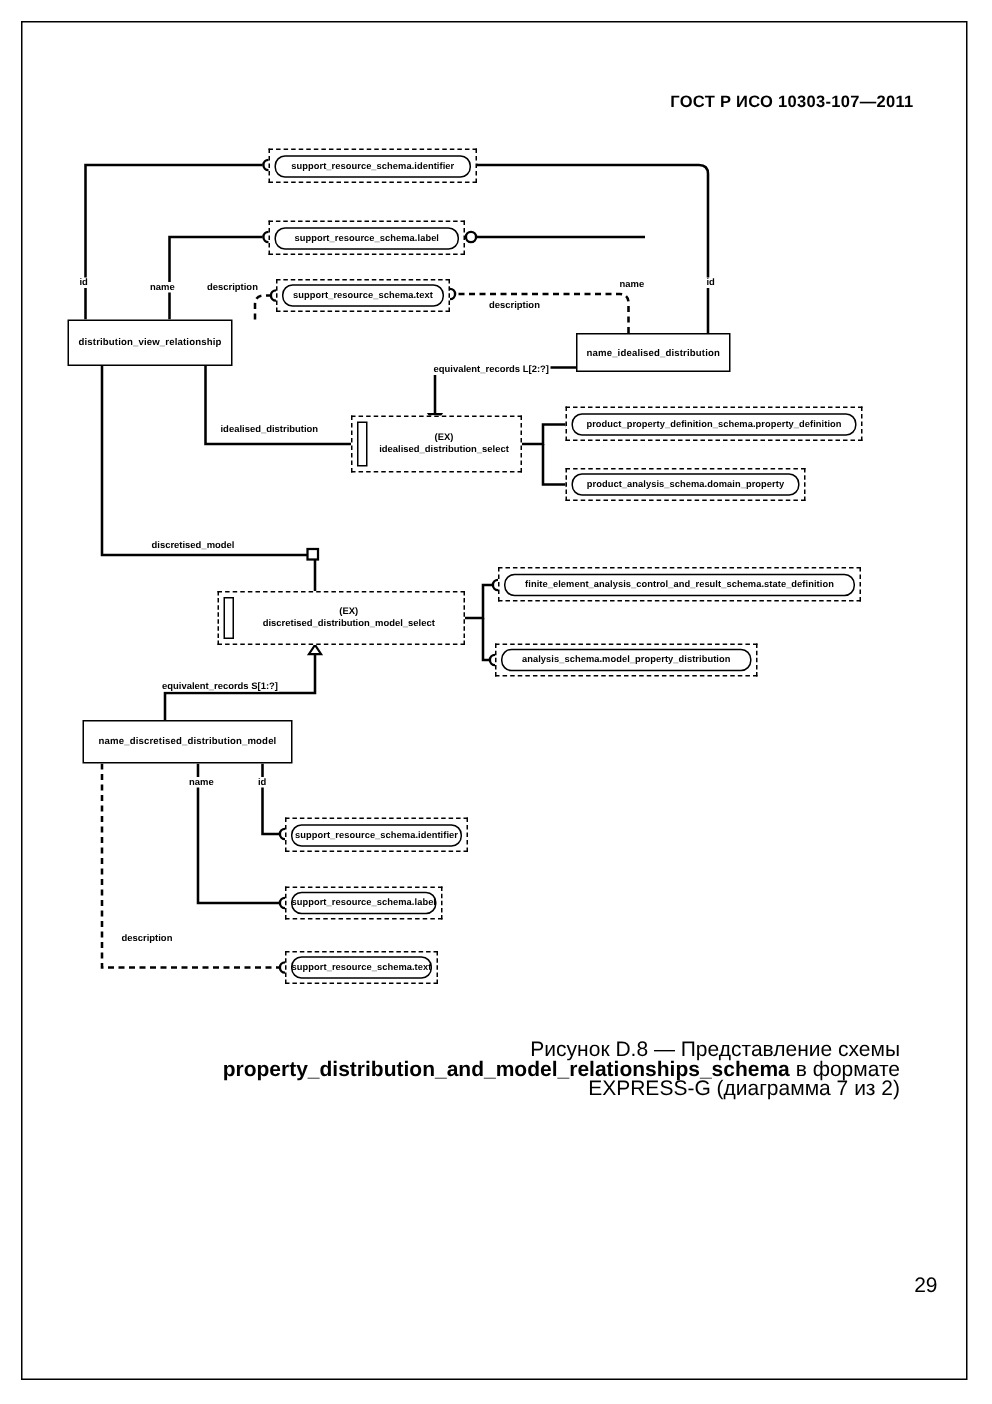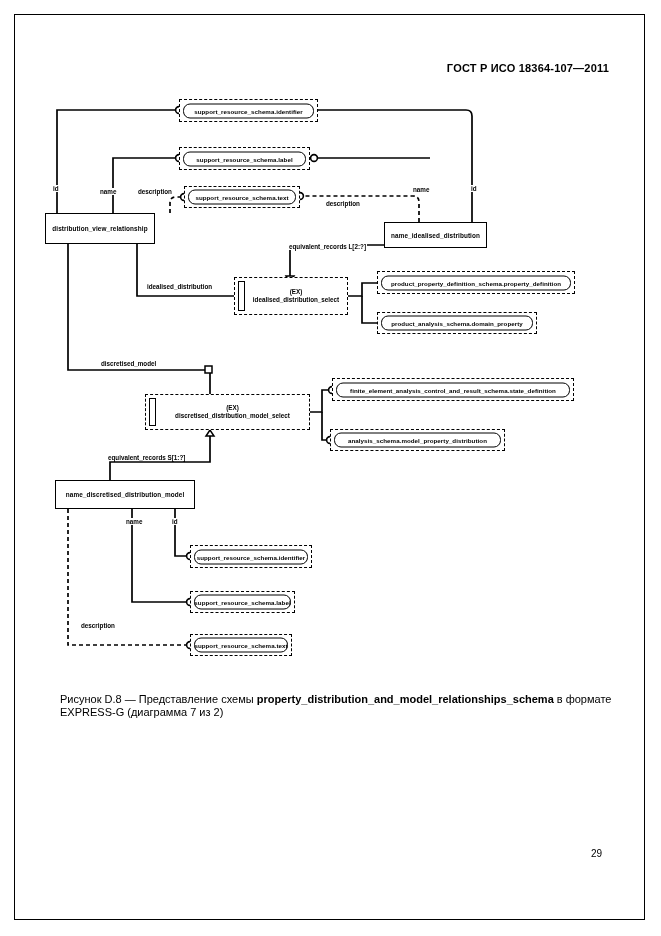--- a/index.html
+++ b/index.html
@@ -2,23 +2,23 @@
 <html><head>
 <meta charset="utf-8">
 <style>
   html,body{margin:0;padding:0;background:#ffffff;}
   body{width:661px;height:936px;position:relative;font-family:"Liberation Sans",sans-serif;color:#000;}
 
   .page-border{position:absolute;left:14px;top:14px;width:631px;height:906px;border:1px solid #000;box-sizing:border-box;}
 
   .doc-header{position:absolute;right:52px;top:62px;font-size:11px;font-weight:bold;letter-spacing:.2px;white-space:nowrap;}
 
-  .page-number{position:absolute;right:59px;top:848px;font-size:10px;}
-
-  .caption{position:absolute;left:60px;top:693px;width:560px;text-align:left;font-size:11px;line-height:13px;}
+  .page-number{position:absolute;right:36px;top:848px;font-size:14px;}
+
+  .caption{position:absolute;left:40px;top:693px;width:560px;text-align:right;font-size:14px;line-height:13px;}
   .caption b{font-weight:bold;}
 
   .diagram{position:absolute;left:0;top:0;width:661px;height:690px;}
 
   
   svg.canvas{position:absolute;left:0;top:0;width:661px;height:690px;overflow:visible;}
 
   
   .ent{position:absolute;border:1.6px solid #000;background:#fff;box-sizing:border-box;
        display:flex;align-items:center;justify-content:center;}
@@ -38,21 +38,21 @@
   .pill span{font-size:6.2px;font-weight:bold;white-space:nowrap;letter-spacing:.05px;}
 
   
   .lbl{position:absolute;font-size:6.3px;font-weight:bold;white-space:nowrap;background:#fff;padding:0 1px;}
 </style>
 </head>
 <body>
 
 <div class="page-border"></div>
 
-<div class="doc-header">ГОСТ Р ИСО 18364-107—2011</div>
+<div class="doc-header">ГОСТ Р ИСО 10303-107—2011</div>
 
 <div class="diagram">
 
   <svg class="canvas" xmlns="http://www.w3.org/2000/svg" viewBox="0 0 661 690">
     <g fill="none" stroke="#000" stroke-width="1.7">
 
       <path d="M 57,213 L 57,110 L 175,110"></path>
 
       <path d="M 113,213 L 113,158 L 175,158"></path>
 

